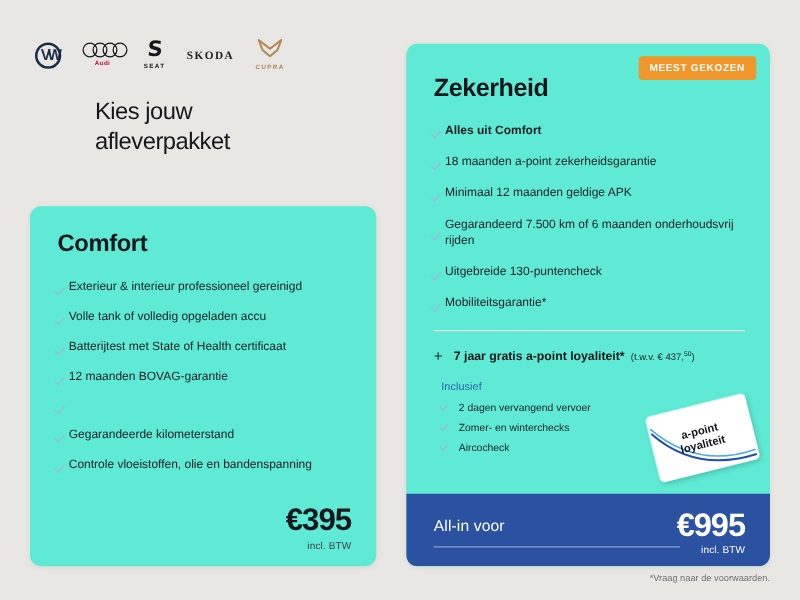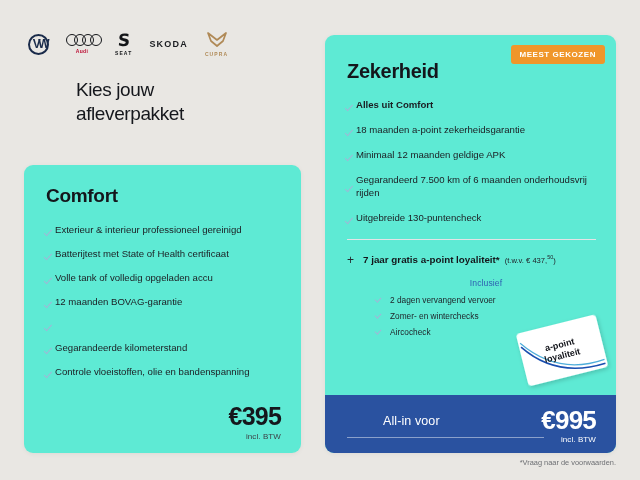--- a/index.html
+++ b/index.html
@@ -49,21 +49,21 @@
   }
   .audi-word { font-size: 5px; font-weight: bold; color: #bb0a30; letter-spacing: .3px; margin-top: 2px; }
 
   .seat-mark {
     font-size: 17px; font-weight: 900; color: #141619; line-height: 1;
     font-family: "DejaVu Sans", sans-serif; transform: skewX(-4deg);
   }
   .seat-word { font-size: 5px; font-weight: bold; color: #141619; letter-spacing: 1.1px; margin-top: 1px; }
 
   .skoda-word {
-    font-size: 9px; font-weight: bold; color: #1b1d21; letter-spacing: 1.2px;
+    font-size: 9px; font-weight: bold; color: #1b1d21; letter-spacing: 1.2px; font-family: Liberation Serif, serif;
   }
 
   .cupra-mark {
     font-size: 16px; color: #b08a57; line-height: 1; font-weight: bold;
     letter-spacing: -1px;
   }
   .cupra-word { font-size: 5px; font-weight: bold; color: #b08a57; letter-spacing: 1.1px; margin-top: 1px; }
 
   
   .headline {
@@ -187,24 +187,23 @@
     font-weight: 400;
     position: relative;
     top: 1px;
   }
   .loyalty-main { font-weight: 700; color: #14161b; }
   .loyalty-value { font-size: 7.6px; color: #20232a; margin-left: 5px; white-space: nowrap; }
   .loyalty-value sup { font-size: 5.4px; vertical-align: super; }
 
   .inclusief-block {
     margin-top: 13px;
-    margin-left: 29px;
+    margin-left: 6px;
     position: relative;
     z-index: 2;
-    text-align: center;
   }
   .inclusief-title {
     font-size: 8.6px;
     color: #2d5fb0;
     margin-bottom: 7px;
     letter-spacing: .1px;
   }
   .sub-list { list-style: none; }
   .sub-list li {
     display: flex;
@@ -245,21 +244,20 @@
   .footer-inner {
     position: relative;
     height: 100%;
     padding: 0 20px 0 22px;
   }
   .footer-label {
     position: absolute;
     left: 22px; top: 19px;
     font-size: 12.5px;
     letter-spacing: .1px;
-    margin-left: 36px;
   }
   .footer-rule {
     position: absolute;
     left: 22px; right: 72px; top: 42px;
     height: 1px;
     background: rgba(255,255,255,.45);
   }
   .footer-price {
     position: absolute;
     right: 20px; top: 12px;
@@ -332,25 +330,25 @@
 <section class="card card-left">
   <div class="left-inner">
     <h2 class="card-title">Comfort</h2>
     <ul class="feature-list" id="comfort-list">
         <li>
           <span class="check"></span>
           <span>Exterieur &amp; interieur professioneel gereinigd</span>
         </li>
         <li>
           <span class="check"></span>
+          <span>Volle tank of volledig opgeladen accu</span>
+        </li>
+        <li>
+          <span class="check"></span>
           <span>Batterijtest met State of Health certificaat</span>
-        </li>
-        <li>
-          <span class="check"></span>
-          <span>Volle tank of volledig opgeladen accu</span>
         </li>
         <li>
           <span class="check"></span>
           <span>12 maanden BOVAG-garantie</span>
         </li>
         <li>
           <span class="check"></span>
         </li>
         <li>
           <span class="check"></span>
@@ -388,20 +386,24 @@
           <span class="check"></span>
           <span>Minimaal 12 maanden geldige APK</span>
         </li>
         <li>
           <span class="check"></span>
           <span>Gegarandeerd 7.500 km of 6 maanden onderhoudsvrij rijden</span>
         </li>
         <li>
           <span class="check"></span>
           <span>Uitgebreide 130-puntencheck</span>
+        </li>
+        <li>
+          <span class="check"></span>
+          <span>Mobiliteitsgarantie*</span>
         </li>
       </ul>
 
     <div class="divider"></div>
 
     <div class="loyalty-row">
       <span class="plus">+</span>
       <span>
         <span class="loyalty-main">7 jaar gratis a-point loyaliteit*</span><span class="loyalty-value"><span>(t.w.v. € 437,</span><sup>50</sup><span>)</span></span>
       </span>

